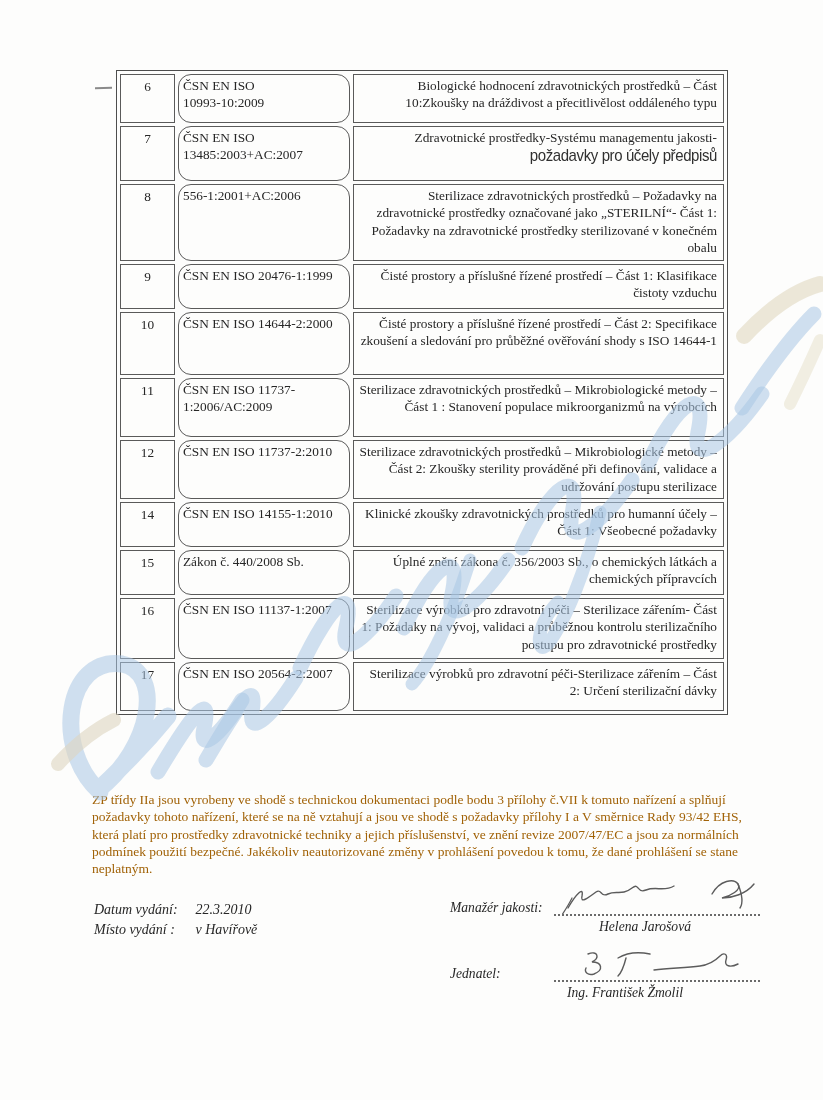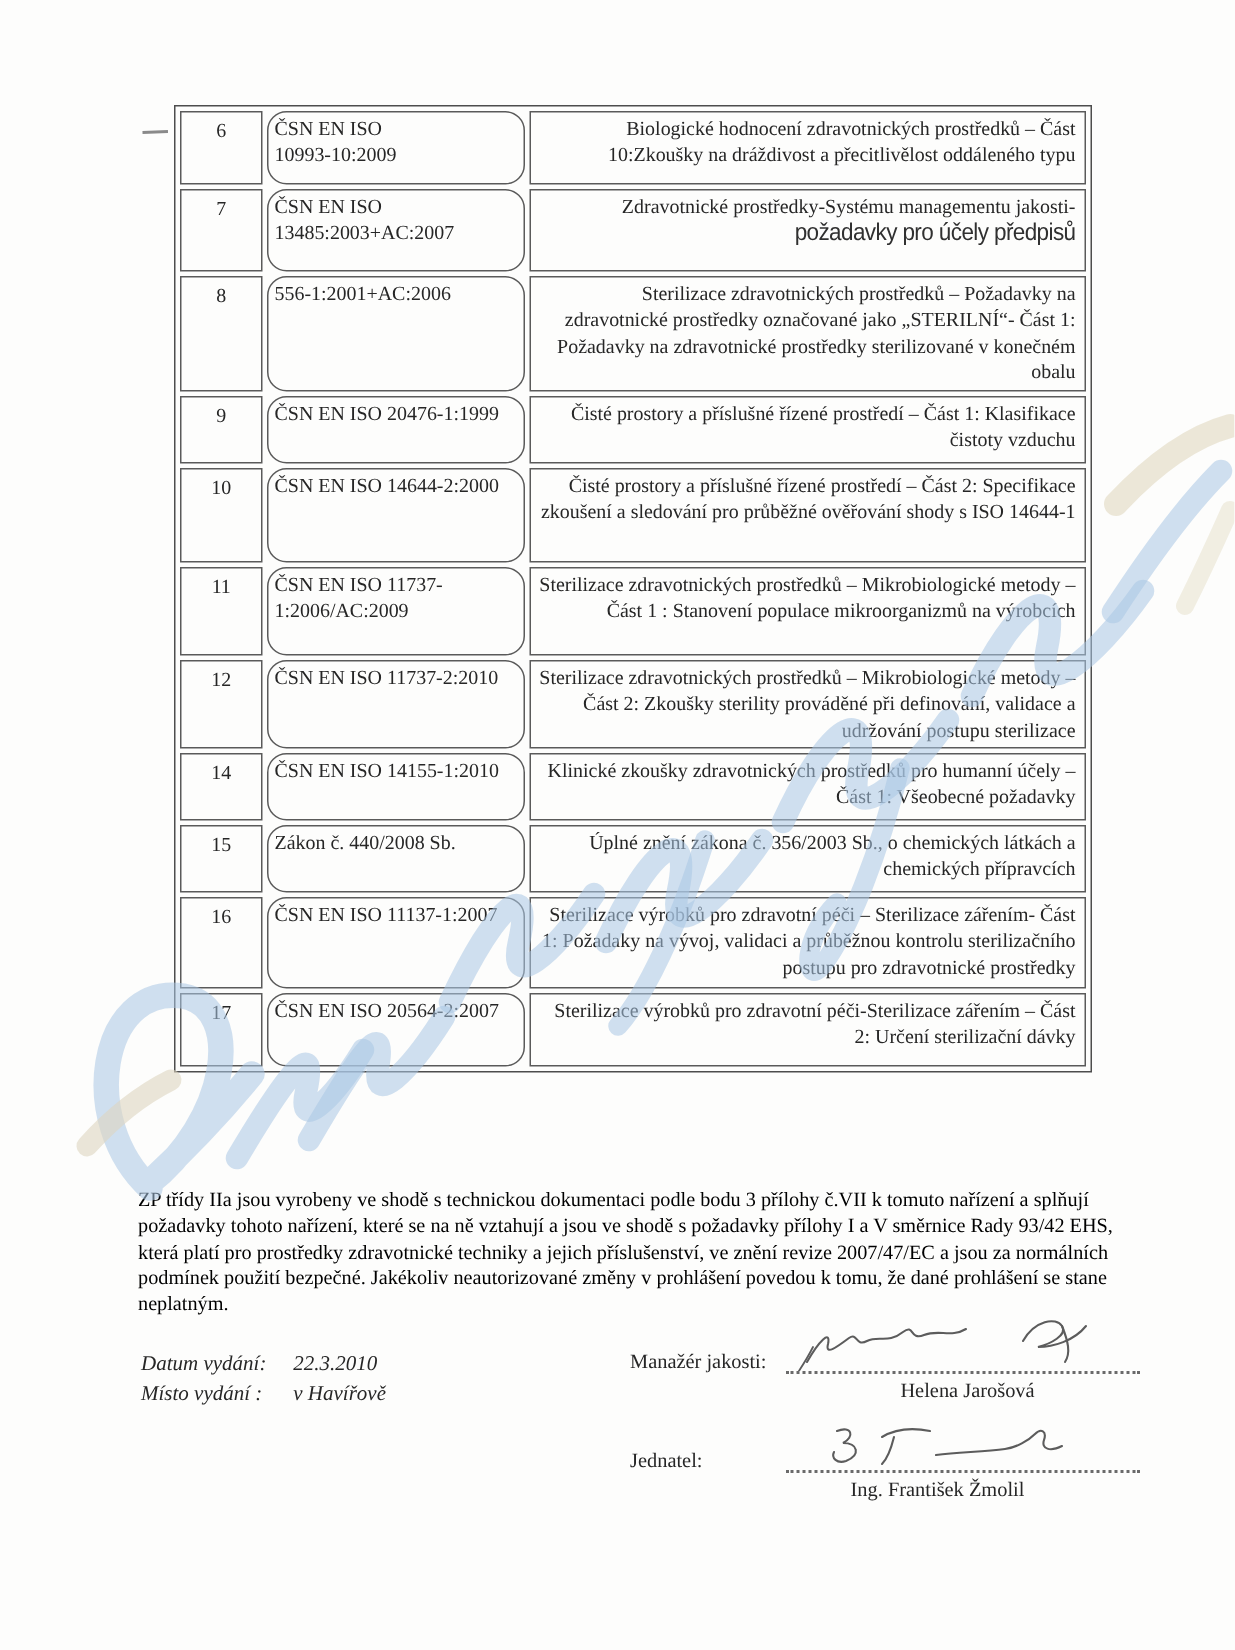--- a/index.html
+++ b/index.html
@@ -39,41 +39,41 @@
     display:block;
     font-family:"Liberation Sans", sans-serif;
     font-size:15px;letter-spacing:-0.4px;line-height:1.15;
     transform:scaleY(1.08);transform-origin:left top;
     color:#303030;
   }
 
   
   .para{
     position:absolute;left:92px;top:791px;width:652px;
-    font-size:13.5px;line-height:1.28;color:#000000;
+    font-size:13.5px;line-height:1.28;color:#a16207;
   }
 
   
   .issue{position:absolute;left:94px;top:900px;font-style:italic;font-size:14px;line-height:1.4;}
   .issue .lbl{display:inline-block;min-width:98px;}
 
   
   .sig-block{position:absolute;font-size:13.6px;}
   .sig1{left:420px;top:900px;width:340px;}
   .sig2{left:420px;top:966px;width:340px;}
   .sig-row{display:flex;align-items:flex-end;}
-  .sig-role{white-space:nowrap;}
+  .sig-role{font-style:italic;white-space:nowrap;margin-left:30px;}
   .sig1 .sig-role{min-width:102px;}
   .sig2 .sig-role{min-width:102px;}
   .dotline{
     position:relative;flex:1;height:14px;margin-left:2px;
     border-bottom:2px dotted #6a6a6a;
   }
   .sig-svg{position:absolute;pointer-events:none;}
-  .sig-name{text-align:center;margin-top:3px;}
+  .sig-name{font-style:italic;text-align:center;margin-top:3px;}
   .sig1 .sig-name{margin-left:110px;}
   .sig2 .sig-name{margin-left:70px;}
 
   
   .watermark{position:absolute;inset:0;pointer-events:none;z-index:5;}
 </style>
 </head>
 <body>
 
 <div class="page">

